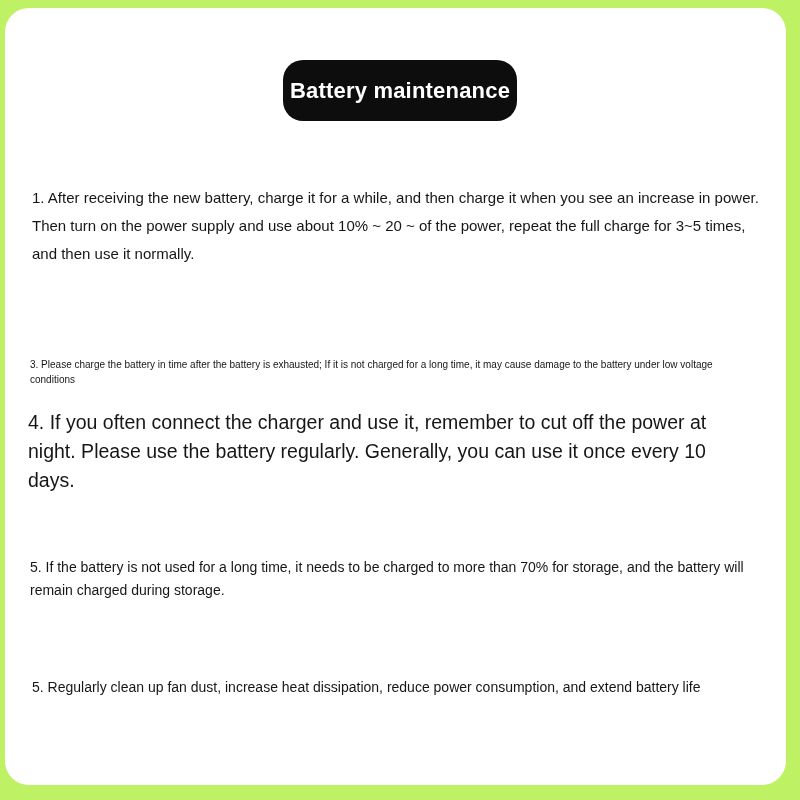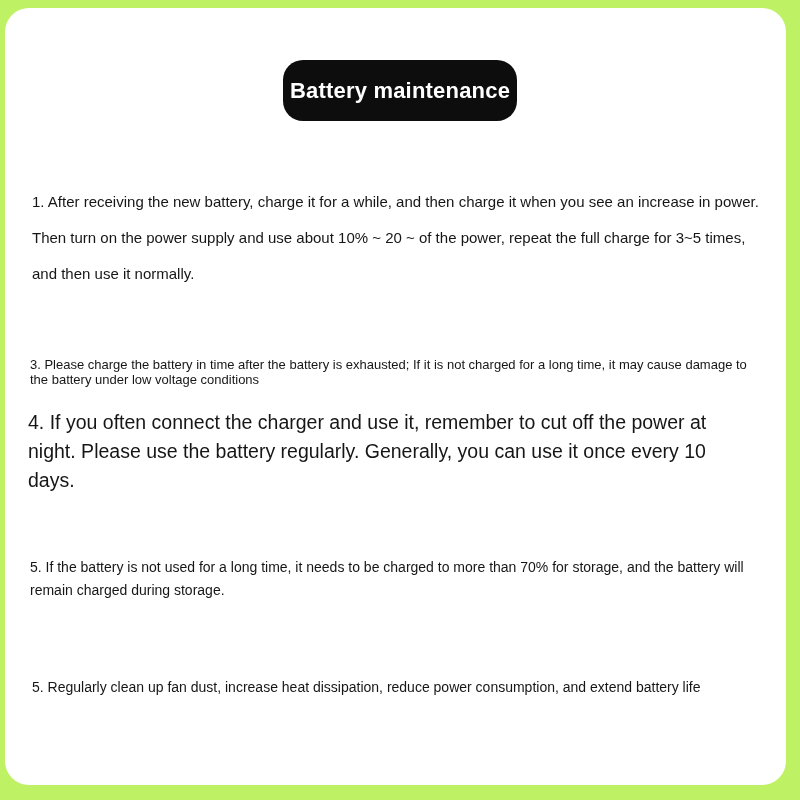--- a/index.html
+++ b/index.html
@@ -48,34 +48,34 @@
   .item {
     position: absolute;
     color: #161616;
     text-align: left;
   }
   .item-1 {
     top: 176px;
     left: 27px;
     width: 736px;
     font-size: 15px;
-    line-height: 36px;
+    line-height: 28px;
   }
   .item-2 {
     top: 284px;
     left: 23px;
     width: 740px;
     font-size: 13.5px;
     line-height: 18px;
   }
   .item-3 {
     top: 349px;
     left: 25px;
     width: 726px;
-    font-size: 13px;
+    font-size: 10px;
     line-height: 15px;
   }
   .item-4 {
     top: 400px;
     left: 23px;
     width: 700px;
     font-size: 19.5px;
     line-height: 29px;
   }
   .item-5 {

